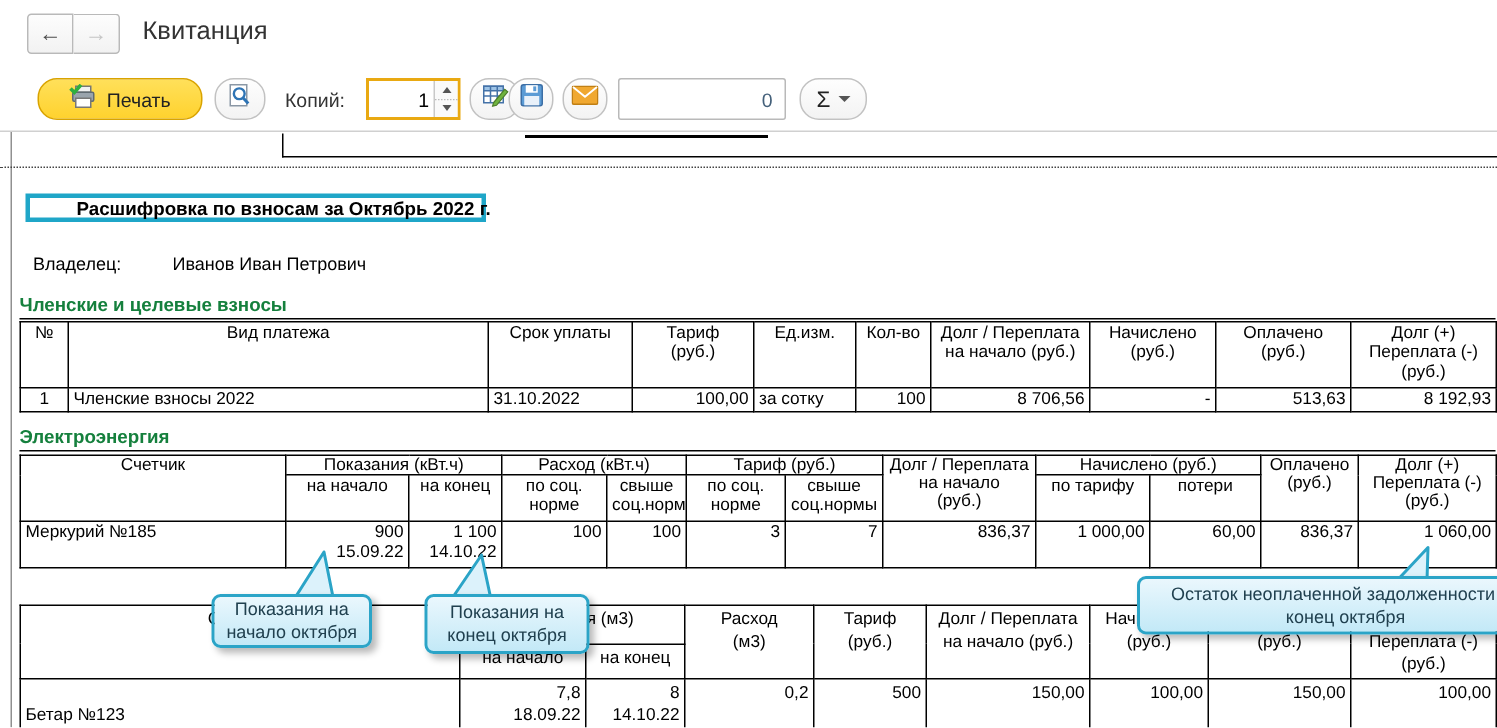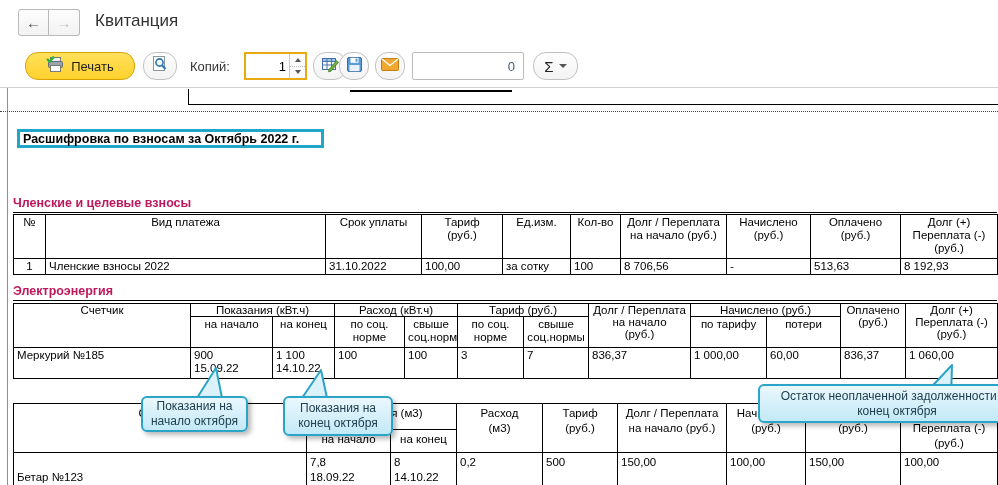--- a/index.html
+++ b/index.html
@@ -41,34 +41,34 @@
   
   #document{position:absolute;left:0;top:88px;width:998px;height:397px;background:#fff;overflow:hidden;}
   .abs{position:absolute;}
   #guide-line{left:7px;top:0;width:1px;height:397px;background:#909090;}
   #rem-v{left:188px;top:1px;width:1px;height:16px;background:#000;}
   #rem-thick{left:350px;top:2px;width:162px;height:2px;background:#000;}
   #rem-h{left:188px;top:16px;width:810px;height:1px;background:#000;}
   #pagebreak{left:0;top:23px;width:998px;border-top:1px dotted #444;height:0;}
 
   #title-box{left:17px;top:41px;width:307px;height:19px;box-sizing:border-box;border:3px solid #1fa6c8;background:#fff;
-             display:flex;align-items:center;z-index:4;}
+             display:flex;align-items:center;z-index:4;padding-left:28px;}
   #title-box span{font-size:12.5px;font-weight:bold;color:#000;white-space:nowrap;padding-left:3px;}
   .fieldrow{left:22px;font-size:12px;color:#000;}
   .fieldrow .lab{display:inline-block;width:93px;}
   #field-plot{top:64px;}
   #field-owner{top:81px;}
 
-  .sec-head{left:13px;width:984px;font-size:12.5px;font-weight:bold;color:#be185d;border-bottom:1px solid #000;padding-bottom:2px;}
+  .sec-head{left:13px;width:984px;font-size:12.5px;font-weight:bold;color:#15803d;border-bottom:1px solid #000;padding-bottom:2px;}
   #sec1{top:108px;} #sec2{top:196px;} #sec3{top:295px;}
 
   table.doc{border-collapse:collapse;table-layout:fixed;position:absolute;left:13px;background:#fff;}
   table.doc td{border:1px solid #000;font-size:11.5px;line-height:13px;padding:1px 3px;color:#000;overflow:hidden;box-sizing:border-box;}
   td.hc{text-align:center;vertical-align:top;white-space:pre-line;}
-  td.num{vertical-align:top;white-space:pre-line;}
+  td.num{text-align:right;vertical-align:top;white-space:pre-line;}
   td.txt{text-align:left;vertical-align:top;}
   td.ctr{text-align:center;vertical-align:top;}
   #table1{top:126px;width:984px;}
   #table2{top:215px;width:984px;}
   #table2 td{line-height:13px;}
   #table2 tr.grp td{padding:0 2px;line-height:12px;}
   #table3{top:315px;width:984px;}
   #table3 td{line-height:15px;padding-top:2px;}
   td.vb{vertical-align:bottom;}
 
@@ -181,20 +181,23 @@
     <div class="abs" id="guide-line"></div>
     <div class="abs" id="rem-v"></div>
     <div class="abs" id="rem-thick"></div>
     <div class="abs" id="rem-h"></div>
     <div class="abs" id="pagebreak"></div>
 
     <div class="abs" id="title-box">
       <span>Расшифровка по взносам за Октябрь 2022 г.</span>
     </div>
 
+    <div class="abs fieldrow" id="field-owner">
+      <span class="lab">Владелец:</span><span>Иванов Иван Петрович</span>
+    </div>
 
     <div class="abs sec-head" id="sec1">Членские и целевые взносы</div>
     <table class="doc" id="table1">
       <colgroup>
           <col style="width:32px">
           <col style="width:280px">
           <col style="width:96px">
           <col style="width:81px">
           <col style="width:68px">
           <col style="width:50px">

